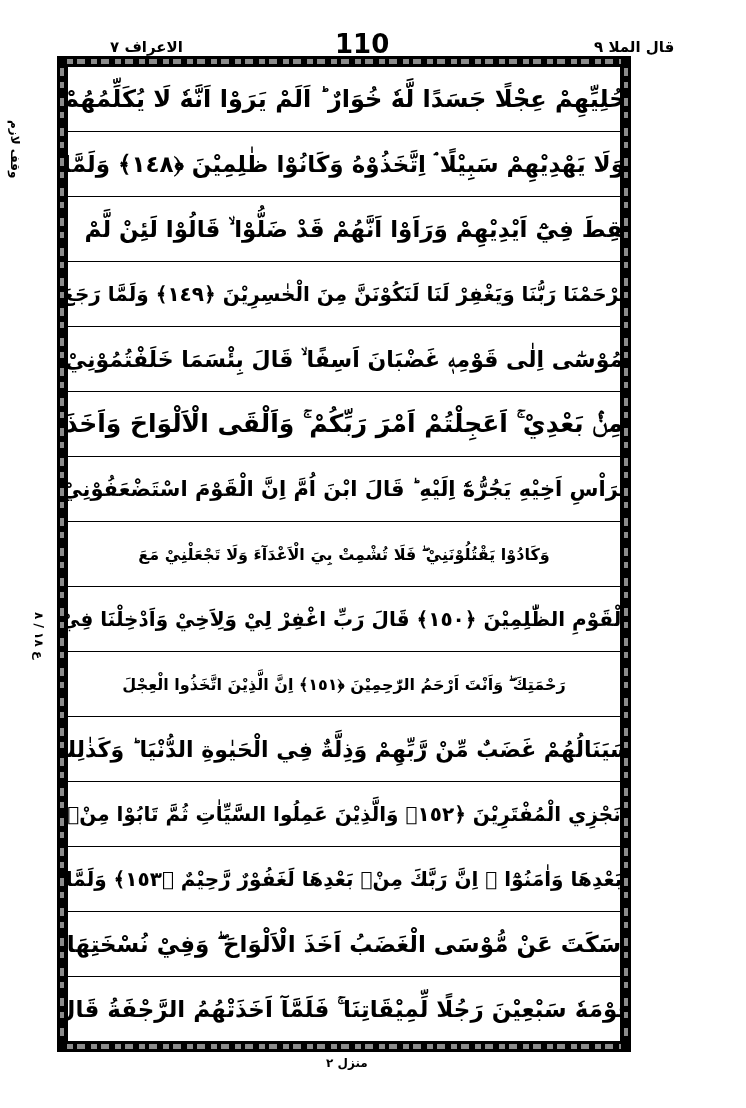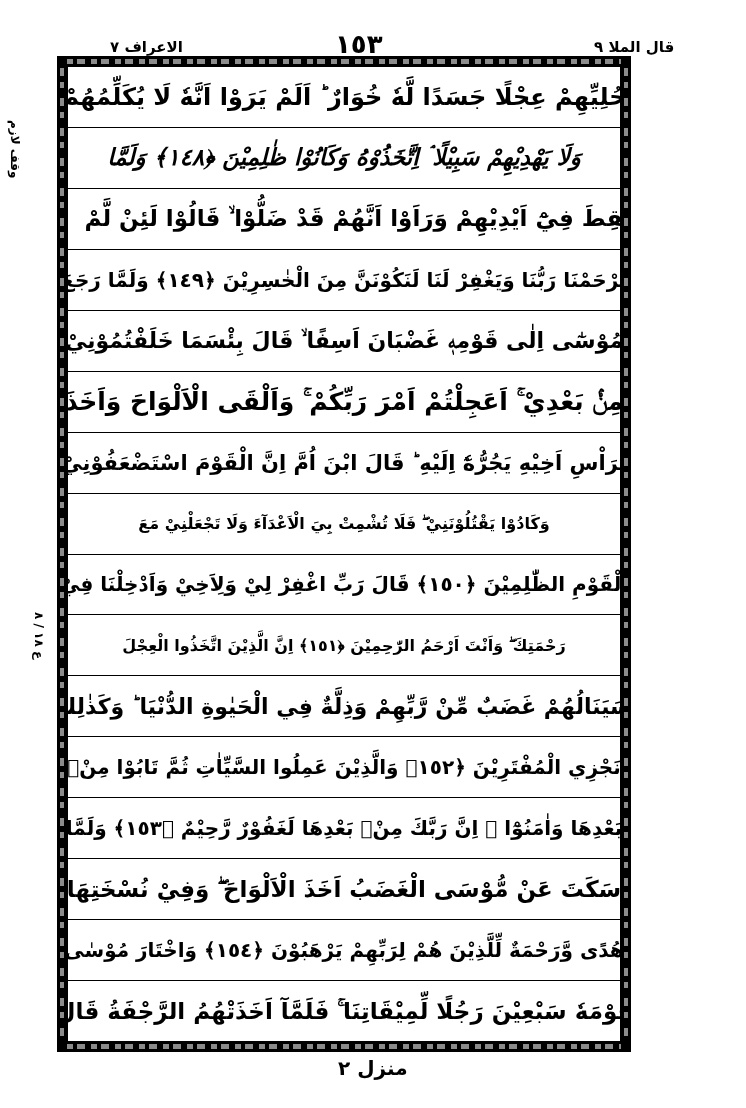--- a/index.html
+++ b/index.html
@@ -22,50 +22,49 @@
   .inner { position:absolute; left:11px; top:11px; right:11px; bottom:11px; background:#fff;
            display:flex; flex-direction:column; }
   .line { flex:1; border-bottom:1.5px solid #000; display:flex; align-items:center; justify-content:center;
           direction:rtl; font-family:"DejaVu Sans", sans-serif; font-weight:bold;
           font-size:30px; white-space:nowrap; overflow:hidden; padding:0 6px; letter-spacing:0; }
   .line:last-child { border-bottom:none; }
   .margin-note { position:absolute; font-size:12px; font-weight:bold; direction:rtl;
                  writing-mode:vertical-rl; }
   .mn1 { left:8px; top:120px; }
   .mn2 { left:32px; top:612px; }
-  .footer { position:absolute; left:338px; top:1056px; font-size:20px; font-weight:bold; direction:rtl; }
+  .footer { position:absolute; left:326px; top:1056px; font-size:12px; font-weight:bold; direction:rtl; }
 </style>
 </head>
 <body>
 
 <div class="hdr hdr-left">الاعراف ٧</div>
-<div class="hdr hdr-page">١٥٣</div>
+<div class="hdr hdr-page">110</div>
 <div class="hdr hdr-right">قال الملا ٩</div>
 
 <div class="margin-note mn1">وقف لازم</div>
 <div class="margin-note mn2">ع ١٨ / ٨</div>
 
 <div class="frame">
   <div class="orn-h orn-top"></div>
   <div class="orn-h orn-bot"></div>
   <div class="orn-v orn-l"></div>
   <div class="orn-v orn-r"></div>
   <div class="inner">
     <div class="line" style="font-size: 24px;">حُلِيِّهِمْ عِجْلًا جَسَدًا لَّهٗ خُوَارٌ ؕ اَلَمْ يَرَوْا اَنَّهٗ لَا يُكَلِّمُهُمْ</div>
-    <div class="line" style="font-size: 23px; font-style: italic;">وَلَا يَهْدِيْهِمْ سَبِيْلًا ۘ اِتَّخَذُوْهُ وَكَانُوْا ظٰلِمِيْنَ ﴿١٤٨﴾ وَلَمَّا</div>
+    <div class="line" style="font-size: 23px;">وَلَا يَهْدِيْهِمْ سَبِيْلًا ۘ اِتَّخَذُوْهُ وَكَانُوْا ظٰلِمِيْنَ ﴿١٤٨﴾ وَلَمَّا</div>
     <div class="line" style="font-size: 23px; padding-left: 48px;">سُقِطَ فِيْٓ اَيْدِيْهِمْ وَرَاَوْا اَنَّهُمْ قَدْ ضَلُّوْا ۙ قَالُوْا لَئِنْ لَّمْ</div>
     <div class="line" style="font-size: 20px;">يَرْحَمْنَا رَبُّنَا وَيَغْفِرْ لَنَا لَنَكُوْنَنَّ مِنَ الْخٰسِرِيْنَ ﴿١٤٩﴾ وَلَمَّا رَجَعَ</div>
     <div class="line" style="font-size: 22px;">مُوْسٰٓى اِلٰى قَوْمِهٖ غَضْبَانَ اَسِفًا ۙ قَالَ بِئْسَمَا خَلَفْتُمُوْنِيْ</div>
     <div class="line" style="font-size: 25px;">مِنْۢ بَعْدِيْ ۚ اَعَجِلْتُمْ اَمْرَ رَبِّكُمْ ۚ وَاَلْقَى الْاَلْوَاحَ وَاَخَذَ</div>
     <div class="line" style="font-size: 21px;">بِرَاْسِ اَخِيْهِ يَجُرُّهٗٓ اِلَيْهِ ؕ قَالَ ابْنَ اُمَّ اِنَّ الْقَوْمَ اسْتَضْعَفُوْنِيْ</div>
     <div class="line" style="font-size: 16px;">وَكَادُوْا يَقْتُلُوْنَنِيْ ۖ فَلَا تُشْمِتْ بِيَ الْاَعْدَآءَ وَلَا تَجْعَلْنِيْ مَعَ</div>
     <div class="line" style="font-size: 20px; text-align: right;">الْقَوْمِ الظّٰلِمِيْنَ ﴿١٥٠﴾ قَالَ رَبِّ اغْفِرْ لِيْ وَلِاَخِيْ وَاَدْخِلْنَا فِيْ</div>
     <div class="line" style="font-size: 16px;">رَحْمَتِكَ ۖ وَاَنْتَ اَرْحَمُ الرّٰحِمِيْنَ ﴿١٥١﴾ اِنَّ الَّذِيْنَ اتَّخَذُوا الْعِجْلَ</div>
     <div class="line" style="font-size: 22px;">سَيَنَالُهُمْ غَضَبٌ مِّنْ رَّبِّهِمْ وَذِلَّةٌ فِي الْحَيٰوةِ الدُّنْيَا ؕ وَكَذٰلِكَ</div>
     <div class="line" style="font-size: 20px;">نَجْزِي الْمُفْتَرِيْنَ ﴿١٥٢﴾ وَالَّذِيْنَ عَمِلُوا السَّيِّاٰتِ ثُمَّ تَابُوْا مِنْۢ</div>
     <div class="line" style="font-size: 20px;">بَعْدِهَا وَاٰمَنُوْٓا ۫ اِنَّ رَبَّكَ مِنْۢ بَعْدِهَا لَغَفُوْرٌ رَّحِيْمٌ ﴿١٥٣﴾ وَلَمَّا</div>
     <div class="line" style="font-size: 23px;">سَكَتَ عَنْ مُّوْسَى الْغَضَبُ اَخَذَ الْاَلْوَاحَ ۖ وَفِيْ نُسْخَتِهَا</div>
-    <div class="line" style="font-size: 20px;">هُدًى وَّرَحْمَةٌ لِّلَّذِيْنَ هُمْ لِرَبِّهِمْ يَرْهَبُوْنَ ﴿١٥٤﴾ وَاخْتَارَ مُوْسٰى</div>
     <div class="line" style="font-size: 23px;">قَوْمَهٗ سَبْعِيْنَ رَجُلًا لِّمِيْقَاتِنَا ۚ فَلَمَّآ اَخَذَتْهُمُ الرَّجْفَةُ قَالَ</div>
   </div>
 </div>
 
 <div class="footer">منزل ٢</div>
 
 </body></html>

